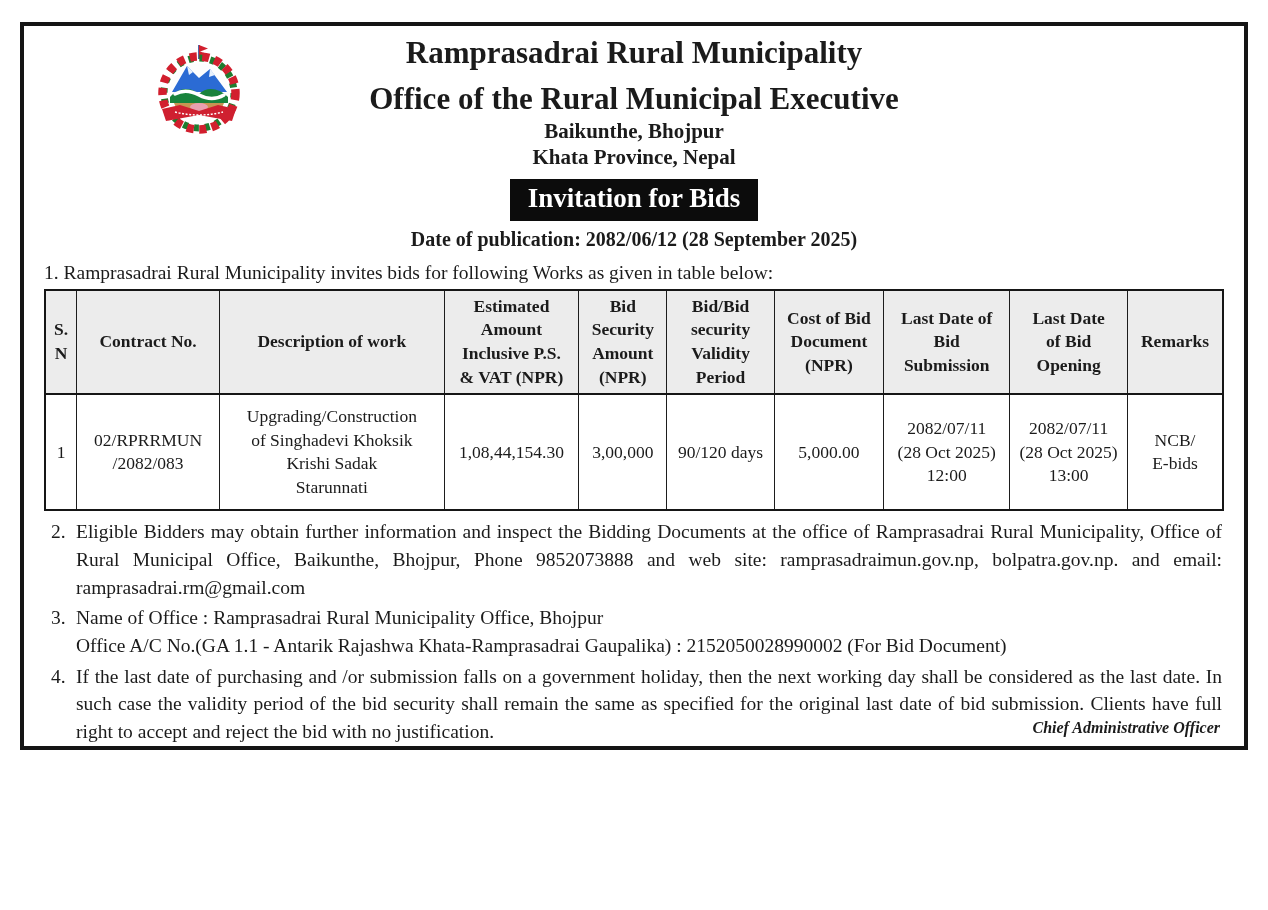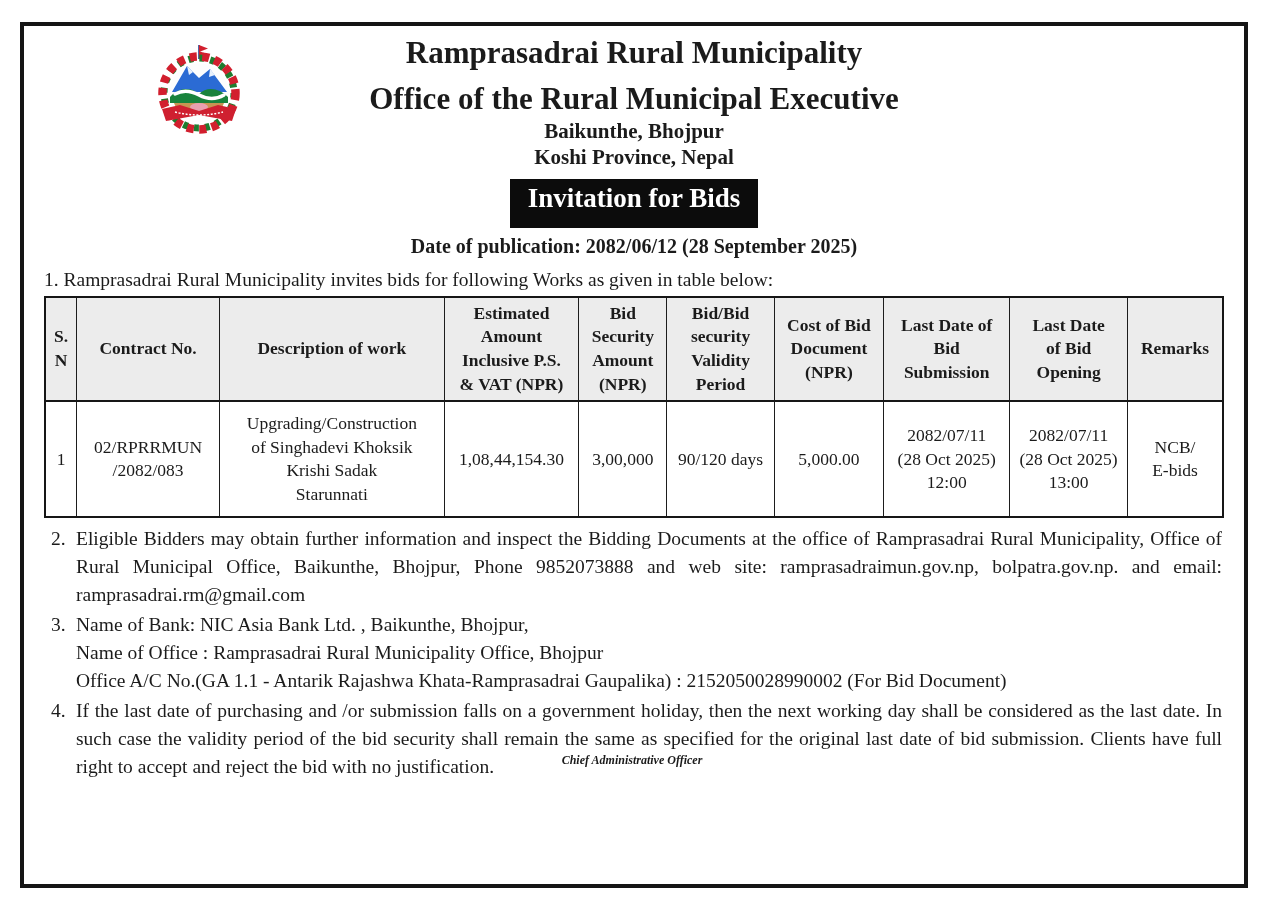--- a/index.html
+++ b/index.html
@@ -5,21 +5,21 @@
   * { box-sizing: border-box; margin: 0; padding: 0; }
   html, body { width: 1268px; height: 910px; background: #ffffff; }
   body {
     font-family: "Liberation Serif", "DejaVu Serif", serif;
     color: #1b1b1b;
     position: relative;
   }
   .sheet {
     position: absolute;
     left: 20px; top: 22px;
-    width: 1228px; height: 866px;
+    width: 1228px; height: 728px;
     border: 4px solid #151515;
     background: #ffffff;
     padding: 6px 20px 0 20px;
     overflow: hidden;
   }
   
   .doc-header { text-align: center; position: relative; }
   .emblem {
     position: absolute;
     left: 104px; top: 10px;
@@ -28,21 +28,21 @@
   .org-name   { font-size: 31px; font-weight: bold; margin-top: 2px; line-height: 1.22; }
   .office-name{ font-size: 31px; font-weight: bold; margin-top: 8px; line-height: 1.22; }
   .addr       { font-size: 21px; font-weight: bold; margin-top: 0; line-height: 1.25; }
   .invite-box {
     display: inline-block;
     background: #0c0c0c;
     color: #ffffff;
     font-size: 27px;
     font-weight: bold;
     line-height: 1.2;
-    padding: 3px 18px 13px 18px;
+    padding: 3px 18px 6px 18px;
     margin-top: 9px;
   }
   .pub-date { font-size: 20px; font-weight: bold; margin-top: 6px; line-height: 1.25; }
 
   
   .intro { font-size: 19.5px; margin: 7px 0 3px 0; line-height: 1.4; }
 
   
   table.bid-table {
     width: 100%;
@@ -68,22 +68,22 @@
   .pre { white-space: pre-line; }
 
   
   .sections { margin-top: 7px; font-size: 19.5px; line-height: 1.42; }
   .section  { display: flex; margin-top: 3px; }
   .snum  { flex: 0 0 32px; padding-left: 7px; }
   .stext { flex: 1; padding-right: 2px; }
   .justify { text-align: justify; }
 
   .signature {
-    text-align: center;
-    font-size: 12px;
+    text-align: right;
+    font-size: 16px;
     font-weight: bold;
     font-style: italic;
     margin-top: -28px;
     padding-right: 4px;
     line-height: 1.3;
   }
 </style>
 </head>
 <body>
 
@@ -113,21 +113,21 @@
       <path d="M25 59 h50 l-4 9 h-42 Z" fill="#c89452"></path>
       <ellipse cx="50" cy="63" rx="9" ry="4" fill="#e8a0b0"></ellipse>
 
       <path d="M13 65 L31 61 L50 67 L69 61 L87 65 L83 77 L50 71 L17 77 Z" fill="#cf2030"></path>
       <path d="M26 68 q 24 6 48 0" fill="none" stroke="#ffffff" stroke-width="1.4" stroke-dasharray="2 1.6"></path>
     </svg>
 
     <div class="org-name">Ramprasadrai Rural Municipality</div>
     <div class="office-name">Office of the Rural Municipal Executive</div>
     <div class="addr">Baikunthe, Bhojpur</div>
-    <div class="addr">Koshi Province, Nepal</div>
+    <div class="addr">Khata Province, Nepal</div>
     <div>
       <span class="invite-box">Invitation for Bids</span>
     </div>
     <div class="pub-date">Date of publication: 2082/06/12 (28 September 2025)</div>
   </div>
 
   <div class="intro">
     <span>1.</span>
     <span>Ramprasadrai Rural Municipality invites bids for following Works as given in table below:</span>
   </div>
@@ -203,21 +203,20 @@
   <div class="sections">
 
     <div class="section">
       <span class="snum">2.</span>
       <div class="stext justify">Eligible Bidders may obtain further information and inspect the Bidding Documents at the office of Ramprasadrai Rural Municipality, Office of Rural Municipal Office, Baikunthe, Bhojpur, Phone 9852073888 and web site: ramprasadraimun.gov.np, bolpatra.gov.np. and  email: ramprasadrai.rm@gmail.com</div>
     </div>
 
     <div class="section">
       <span class="snum">3.</span>
       <div class="stext">
-        <div>Name of Bank: NIC Asia Bank Ltd. , Baikunthe, Bhojpur,</div>
         <div>Name of Office : Ramprasadrai Rural Municipality Office, Bhojpur</div>
         <div>Office A/C No.(GA 1.1 - Antarik Rajashwa Khata-Ramprasadrai Gaupalika) : 2152050028990002 (For Bid Document)</div>
       </div>
     </div>
 
     <div class="section">
       <span class="snum">4.</span>
       <div class="stext justify">If the last date of purchasing and /or submission falls on a government holiday, then the next working day shall be considered as the last date. In such case the validity period of the bid security shall remain the same as specified for the original last date of bid submission. Clients have full right to accept and reject the bid with no justification.</div>
     </div>
 

